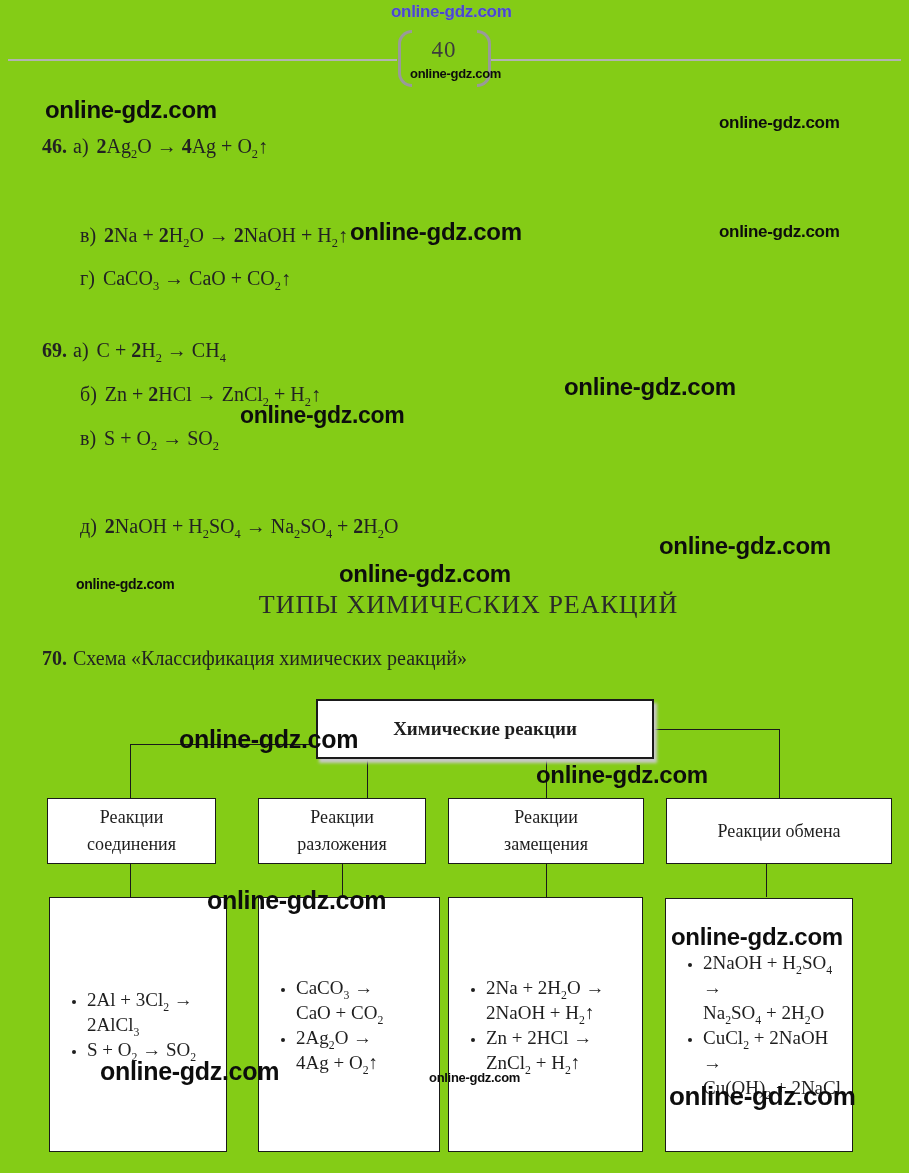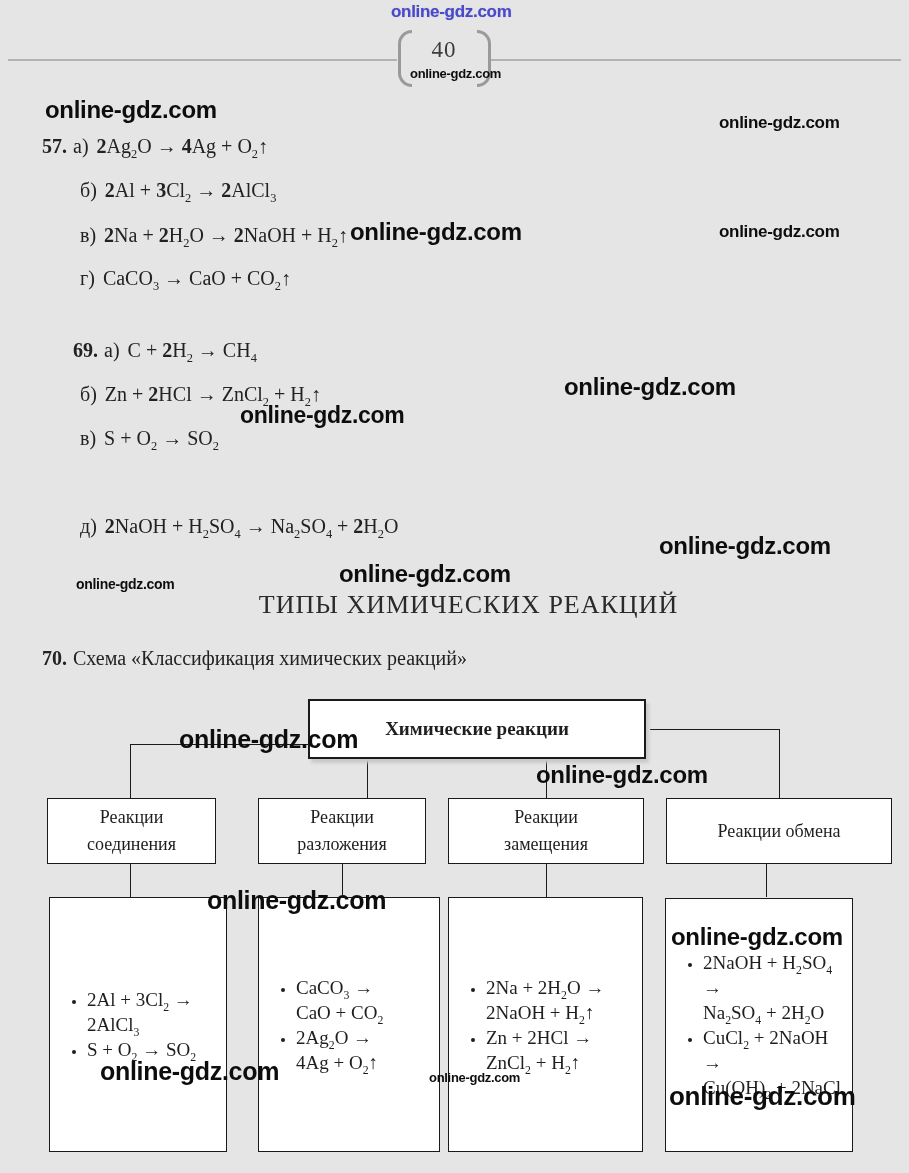--- a/index.html
+++ b/index.html
@@ -1,16 +1,16 @@
 <!DOCTYPE html>
 <html><head>
 <meta charset="utf-8">
 <style>
   html,body{margin:0;padding:0;background:#ffffff;}
-  .page{position:relative;width:909px;height:1173px;background:#e5e5e5;overflow:hidden;
+  .page{position:relative;width:909px;height:1173px;background:#84cc16;overflow:hidden;
         font-family:"Liberation Serif",serif;color:#1e1e1e;}
 
   
   .hline{position:absolute;height:2px;background:#b3b3b3;}
   .bracket{position:absolute;width:14px;height:57px;box-sizing:border-box;border:3px solid #9a9a9a;}
   .bracket.l{left:398px;top:30px;border-right:none;border-radius:14px 0 0 14px;}
   .bracket.r{left:477px;top:30px;border-left:none;border-radius:0 14px 14px 0;}
   .pagenum{position:absolute;left:408px;top:37px;width:72px;text-align:center;
            font-size:23px;color:#3c3c3c;letter-spacing:1px;}
 
@@ -59,33 +59,30 @@
   <div class="bracket l"></div>
   <div class="bracket r"></div>
   <div class="pagenum">40</div>
   <span class="wm s13" style="left:410px;top:67px;">online-gdz.com</span>
 
   <span class="wm s24" style="left:45px;top:98px;">online-gdz.com</span>
   <span class="wm s17" style="left:719px;top:114px;">online-gdz.com</span>
   <span class="wm s17" style="left:719px;top:223px;">online-gdz.com</span>
 
   <div class="row" style="left:42px;top:131px;">
-    <span class="num">57.</span><span class="lbl">а)</span><span class="eq"><b>2</b>Ag<sub>2</sub>O → <b>4</b>Ag + O<sub>2</sub>↑</span>
-  </div>
-  <div class="row" style="left:80px;top:175px;">
-    <span class="lbl">б)</span><span class="eq"><b>2</b>Al + <b>3</b>Cl<sub>2</sub> → <b>2</b>AlCl<sub>3</sub></span>
+    <span class="num">46.</span><span class="lbl">а)</span><span class="eq"><b>2</b>Ag<sub>2</sub>O → <b>4</b>Ag + O<sub>2</sub>↑</span>
   </div>
   <div class="row" style="left:80px;top:219px;">
     <span class="lbl">в)</span><span class="eq"><b>2</b>Na + <b>2</b>H<sub>2</sub>O → <b>2</b>NaOH + H<sub>2</sub>↑</span><span class="wm-inline">online-gdz.com</span>
   </div>
   <div class="row" style="left:80px;top:263px;">
     <span class="lbl">г)</span><span class="eq">CaCO<sub>3</sub> → CaO + CO<sub>2</sub>↑</span>
   </div>
 
-  <div class="row" style="left:42px;top:335px;margin-left:31px;">
+  <div class="row" style="left:42px;top:335px;">
     <span class="num">69.</span><span class="lbl">а)</span><span class="eq">C + <b>2</b>H<sub>2</sub> → CH<sub>4</sub></span>
   </div>
   <div class="row" style="left:80px;top:379px;">
     <span class="lbl">б)</span><span class="eq">Zn + <b>2</b>HCl → ZnCl<sub>2</sub> + H<sub>2</sub>↑</span>
   </div>
   <div class="row" style="left:80px;top:423px;">
     <span class="lbl">в)</span><span class="eq">S + O<sub>2</sub> → SO<sub>2</sub></span>
   </div>
   <div class="row" style="left:80px;top:511px;">
     <span class="lbl">д)</span><span class="eq"><b>2</b>NaOH + H<sub>2</sub>SO<sub>4</sub> → Na<sub>2</sub>SO<sub>4</sub> + <b>2</b>H<sub>2</sub>O</span>
@@ -106,21 +103,21 @@
   <div class="ln" style="left:130px;top:744px;width:1px;height:54px;"></div>
   <div class="ln" style="left:367px;top:759px;width:1px;height:39px;"></div>
   <div class="ln" style="left:546px;top:759px;width:1px;height:39px;"></div>
   <div class="ln" style="left:650px;top:729px;width:129px;height:1px;"></div>
   <div class="ln" style="left:779px;top:729px;width:1px;height:69px;"></div>
   <div class="ln" style="left:130px;top:864px;width:1px;height:33px;"></div>
   <div class="ln" style="left:342px;top:864px;width:1px;height:33px;"></div>
   <div class="ln" style="left:546px;top:864px;width:1px;height:33px;"></div>
   <div class="ln" style="left:766px;top:864px;width:1px;height:33px;"></div>
 
-  <div class="box rootbox" style="left:308px;top:699px;width:338px;height:60px;">
+  <div class="box rootbox" style="left:316px;top:699px;width:338px;height:60px;">
     <span>Химические реакции</span>
   </div>
 
   <div class="box catbox" style="left:47px;top:798px;width:169px;height:66px;">
     <span>Реакции<br>соединения</span>
   </div>
   <div class="box catbox" style="left:258px;top:798px;width:168px;height:66px;">
     <span>Реакции<br>разложения</span>
   </div>
   <div class="box catbox" style="left:448px;top:798px;width:196px;height:66px;">

